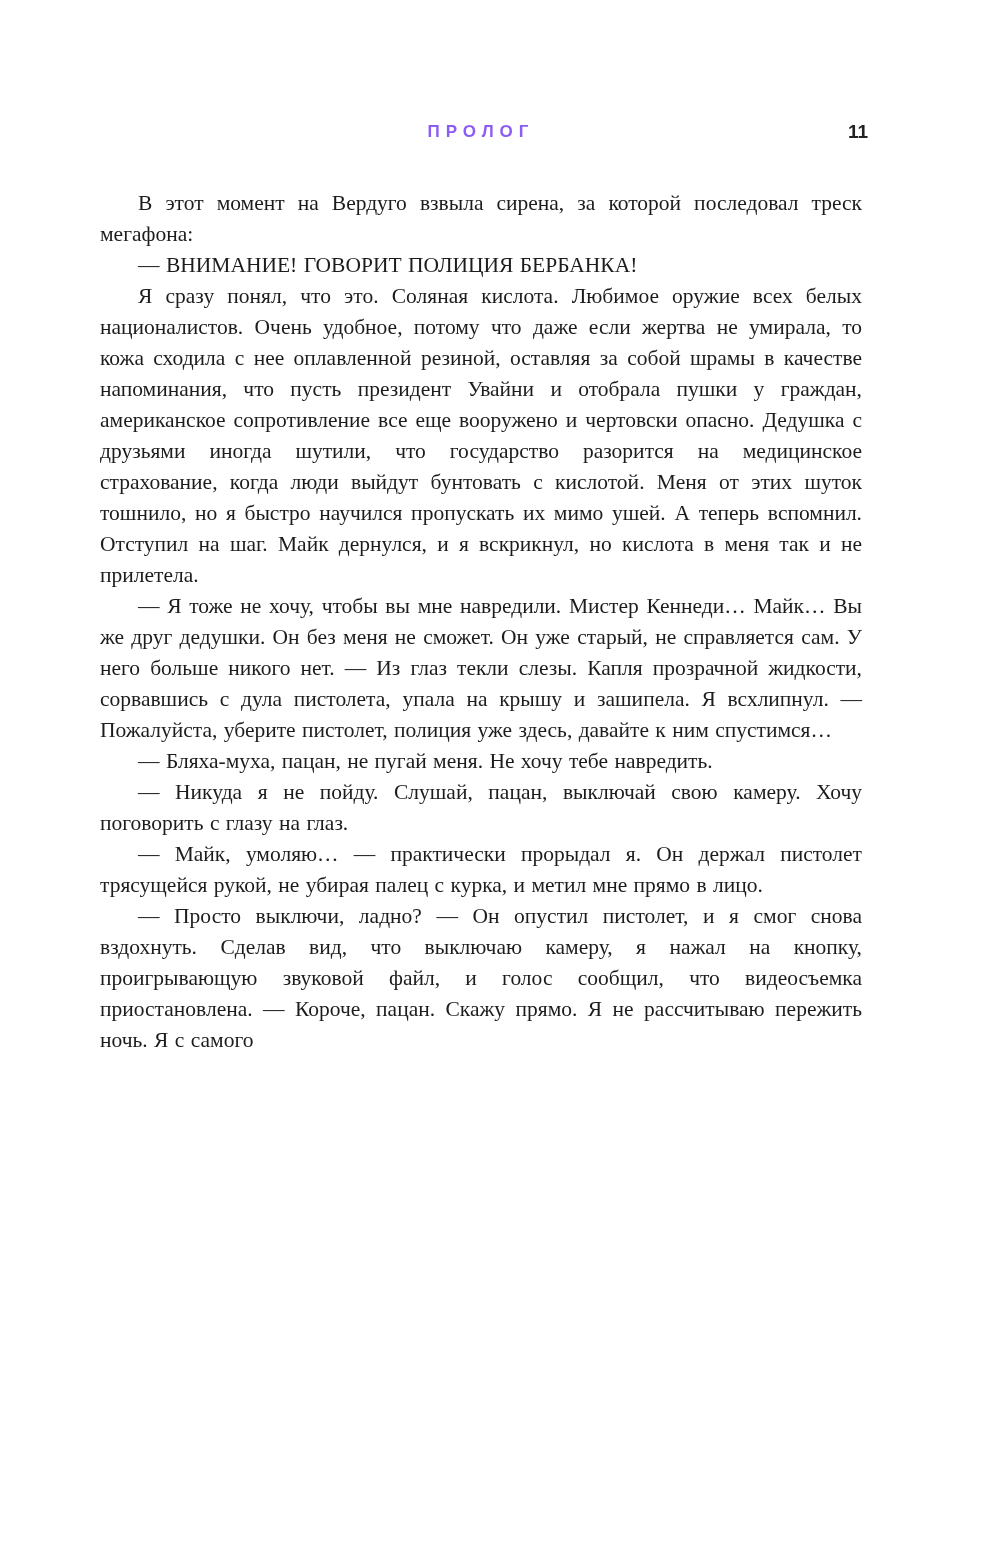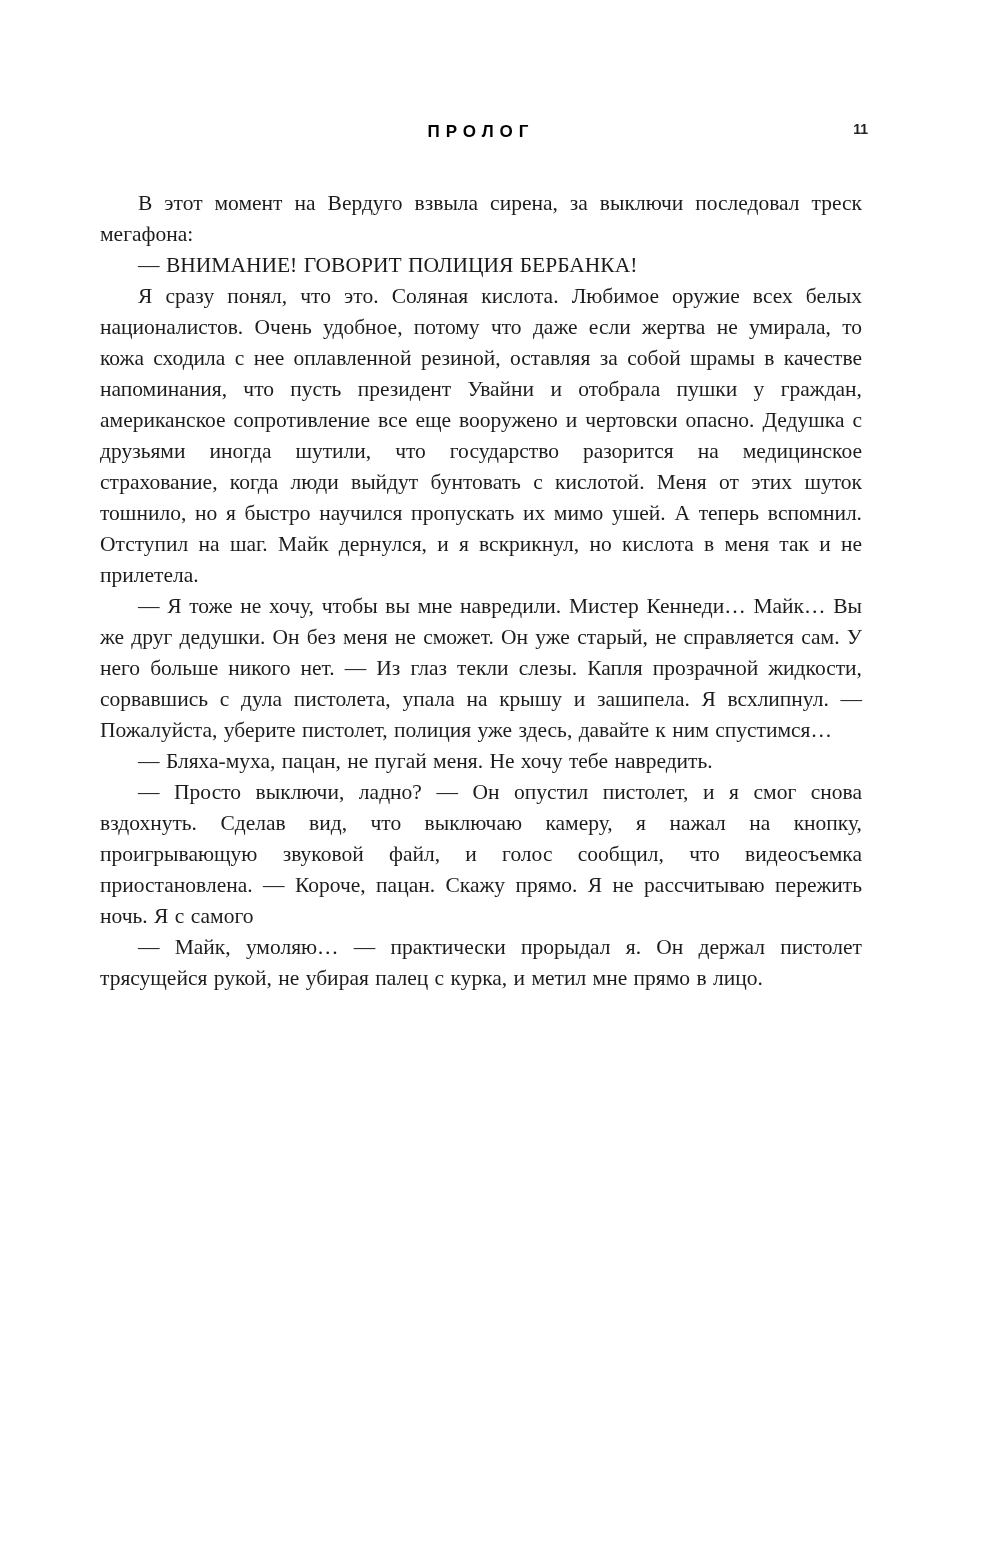--- a/index.html
+++ b/index.html
@@ -36,28 +36,28 @@
   }
   .running-head {
     position: absolute;
     left: 0;
     right: 0;
     text-align: center;
     font-family: "Liberation Sans", sans-serif;
     font-size: 17px;
     font-weight: 600;
     letter-spacing: 6px;
-    color: #000000;
+    color: #8b5cf6;
   }
   .page-number {
     position: absolute;
     right: -6px;
     top: -1px;
     font-family: "Liberation Sans", sans-serif;
-    font-size: 14px;
+    font-size: 19px;
     font-weight: 600;
     color: #222222;
   }
   .body-text {
     margin-top: 40px;
     font-size: 21.5px;
     line-height: 31px;
     text-align: justify;
     color: #1c1c1c;
   }
@@ -71,22 +71,23 @@
 </head>
 <body>
 
 <div class="page">
   <div class="content">
     <div class="header-row">
       <div class="running-head">ПРОЛОГ</div>
       <div class="page-number">11</div>
     </div>
     <div class="body-text" id="paragraphs">
-        <p>В этот момент на Вердуго взвыла сирена, за выключи последовал треск мегафона:</p>
+        <p>В этот момент на Вердуго взвыла сирена, за которой последовал треск мегафона:</p>
         <p>— ВНИМАНИЕ! ГОВОРИТ ПОЛИЦИЯ БЕРБАНКА!</p>
         <p>Я сразу понял, что это. Соляная кислота. Любимое оружие всех белых националистов. Очень удобное, потому что даже если жертва не умирала, то кожа сходила с нее оплавленной резиной, оставляя за собой шрамы в качестве напоминания, что пусть президент Увайни и отобрала пушки у граждан, американское сопротивление все еще вооружено и чертовски опасно. Дедушка с друзьями иногда шутили, что государство разорится на медицинское страхование, когда люди выйдут бунтовать с кислотой. Меня от этих шуток тошнило, но я быстро научился пропускать их мимо ушей. А теперь вспомнил. Отступил на шаг. Майк дернулся, и я вскрикнул, но кислота в меня так и не прилетела.</p>
         <p>— Я тоже не хочу, чтобы вы мне навредили. Мистер Кеннеди… Майк… Вы же друг дедушки. Он без меня не сможет. Он уже старый, не справляется сам. У него больше никого нет. — Из глаз текли слезы. Капля прозрачной жидкости, сорвавшись с дула пистолета, упала на крышу и зашипела. Я всхлипнул. — Пожалуйста, уберите пистолет, полиция уже здесь, давайте к ним спустимся…</p>
         <p>— Бляха-муха, пацан, не пугай меня. Не хочу тебе навредить.</p>
+        <p>— Никуда я не пойду. Слушай, пацан, выключай свою камеру. Хочу поговорить с глазу на глаз.</p>
+        <p>— Майк, умоляю… — практически прорыдал я. Он держал пистолет трясущейся рукой, не убирая палец с курка, и метил мне прямо в лицо.</p>
         <p>— Просто выключи, ладно? — Он опустил пистолет, и я смог снова вздохнуть. Сделав вид, что выключаю камеру, я нажал на кнопку, проигрывающую звуковой файл, и голос сообщил, что видеосъемка приостановлена. — Короче, пацан. Скажу прямо. Я не рассчитываю пережить ночь. Я с самого</p>
-        <p>— Майк, умоляю… — практически прорыдал я. Он держал пистолет трясущейся рукой, не убирая палец с курка, и метил мне прямо в лицо.</p>
       </div>
   </div>
 </div>
 
 </body></html>

